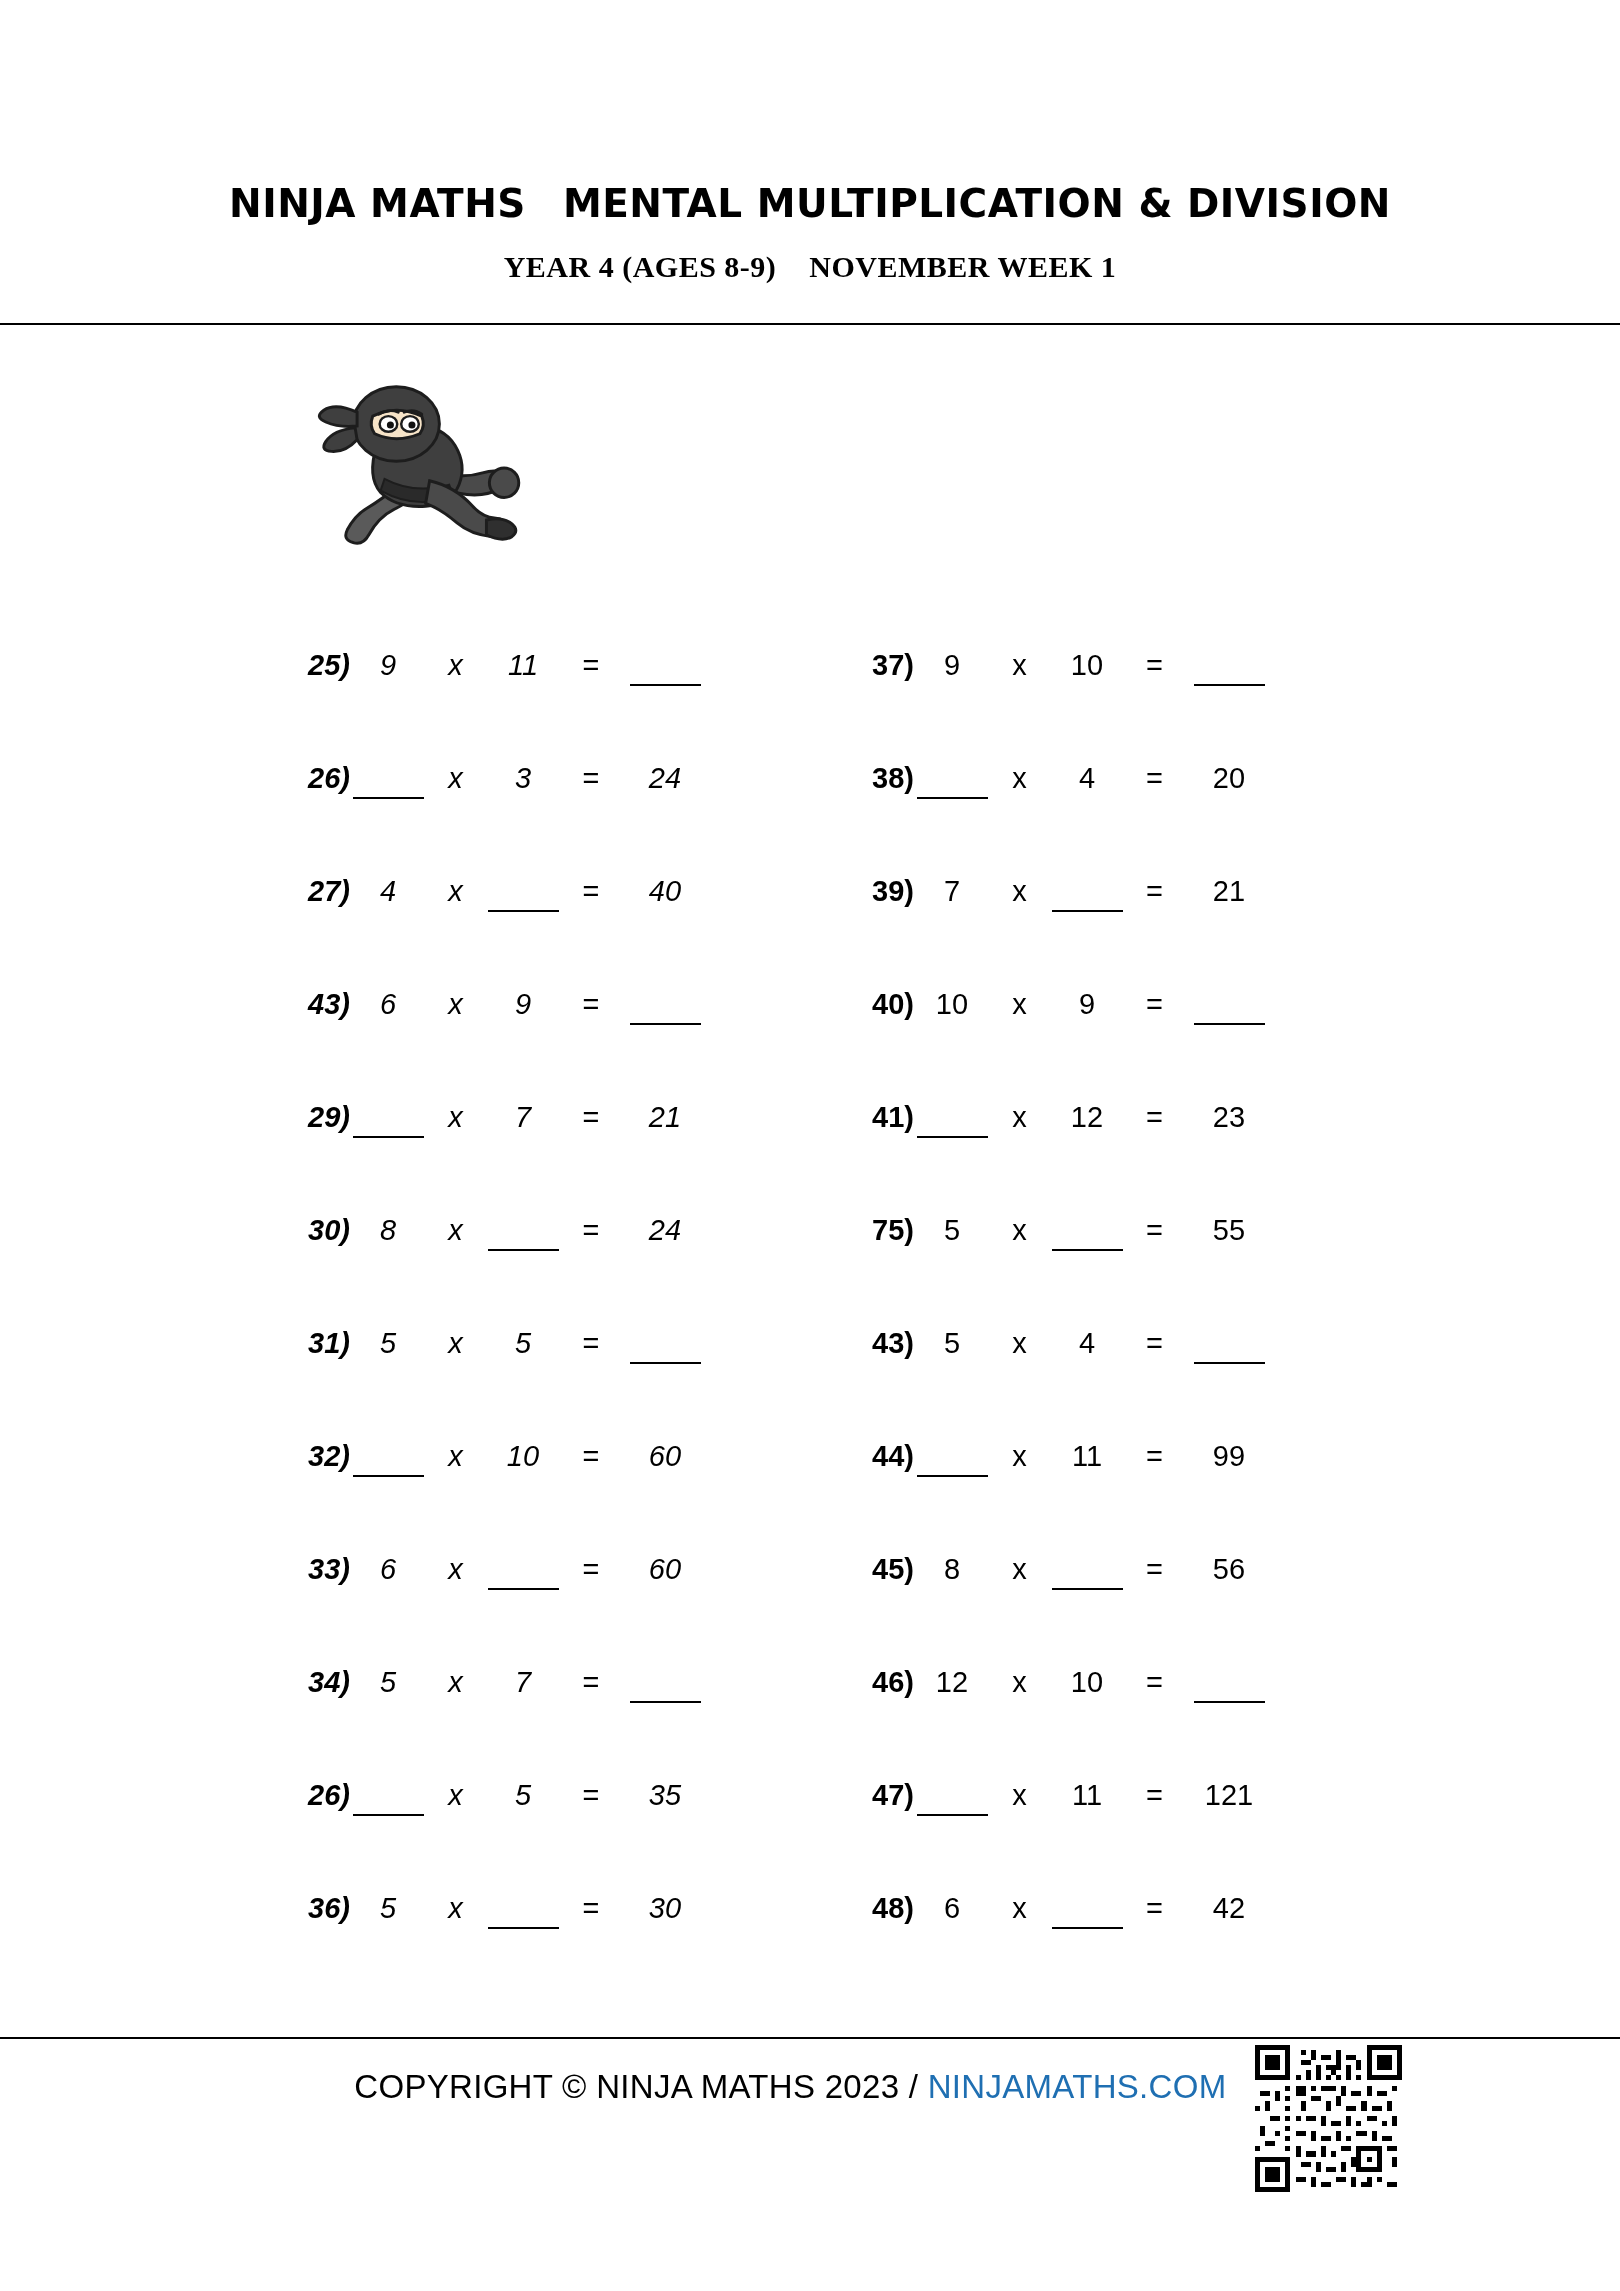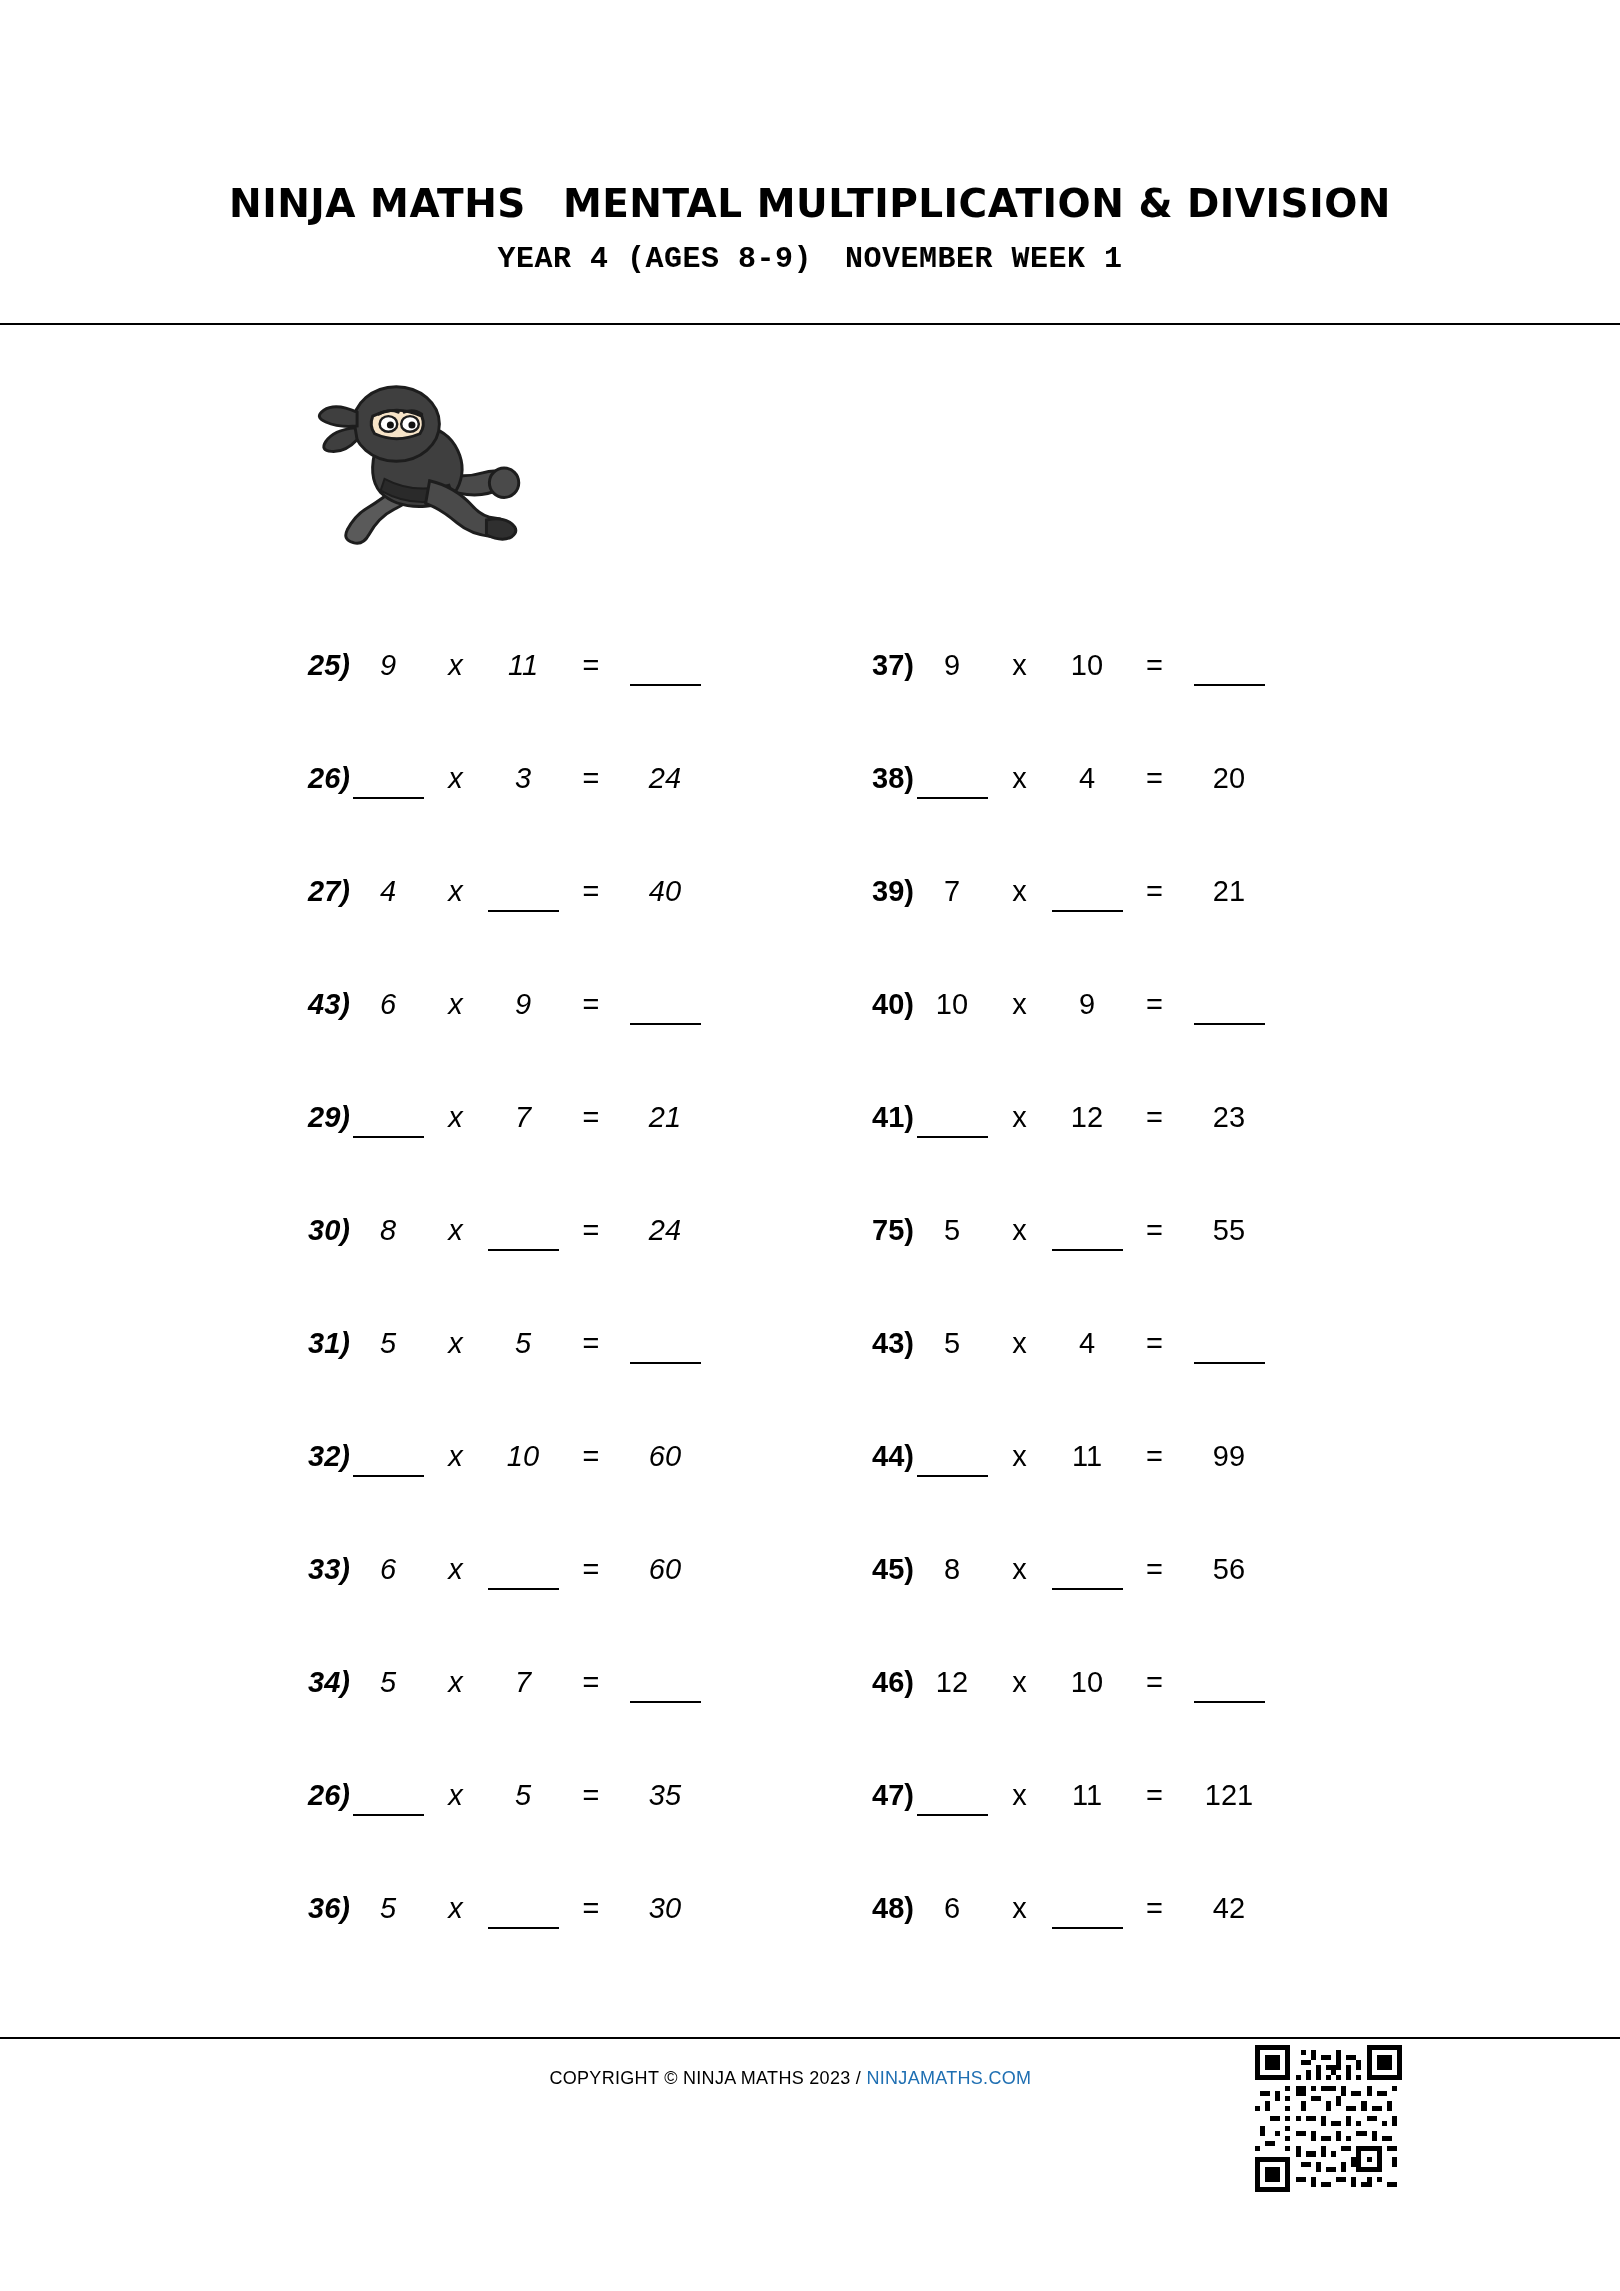--- a/index.html
+++ b/index.html
@@ -29,26 +29,26 @@
   }
   .title-line {
     font-size: 39px;
     font-weight: bold;
     letter-spacing: 0.5px;
     white-space: pre;
     font-family: "DejaVu Sans", sans-serif;
   }
   .title-line .t1 { margin-right: 37px; }
   .subtitle-line {
-    margin-top: 16px;
+    margin-top: 24px;
     font-size: 30px;
     font-weight: bold;
     letter-spacing: 0.5px;
     white-space: pre;
-    font-family: Liberation Mono, monospace;
+    font-family: Liberation Serif, serif;
   }
   .subtitle-line .s1 { margin-right: 33px; }
 
   .rule {
     position: absolute;
     left: 0;
     width: 1620px;
     height: 2px;
     background: #000;
   }
@@ -132,21 +132,21 @@
 
   
   .footer {
     position: absolute;
     top: 2068px;
     left: 0;
     width: 1620px;
     text-align: center;
   }
   .copyright {
-    font-size: 18px;
+    font-size: 33px;
     letter-spacing: 0.3px;
     display: inline-block;
     position: relative;
     left: -19.6px;
   }
   .copyright .url { color: #1f6fb2; }
   .qr {
     position: absolute;
     right: 218px;
     top: -23.5px;

